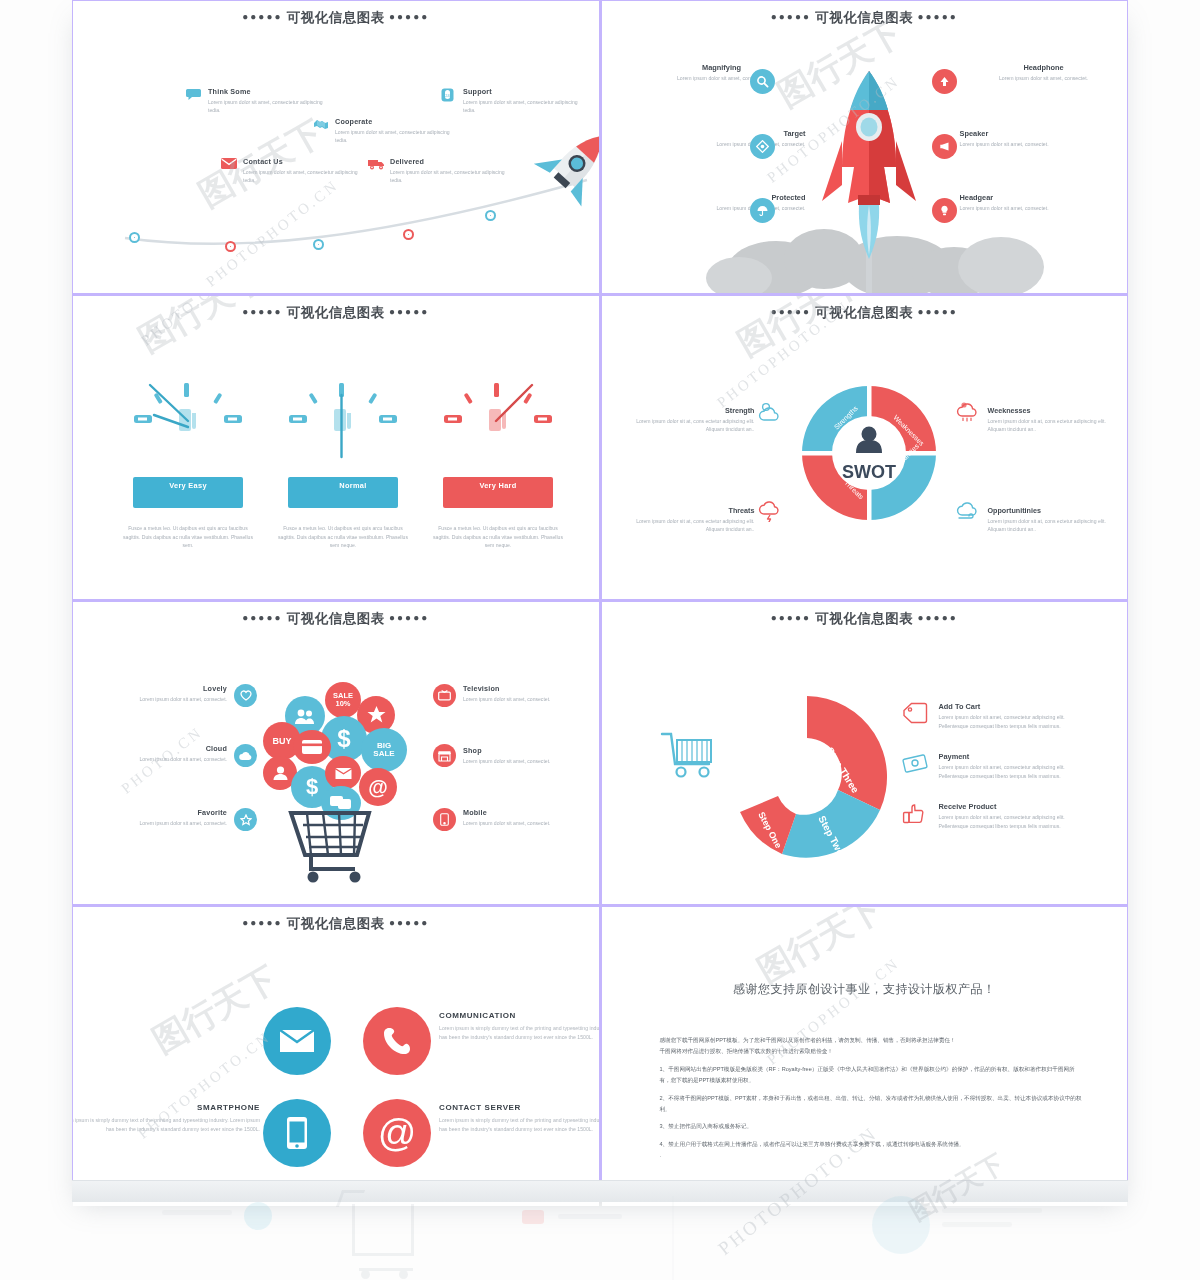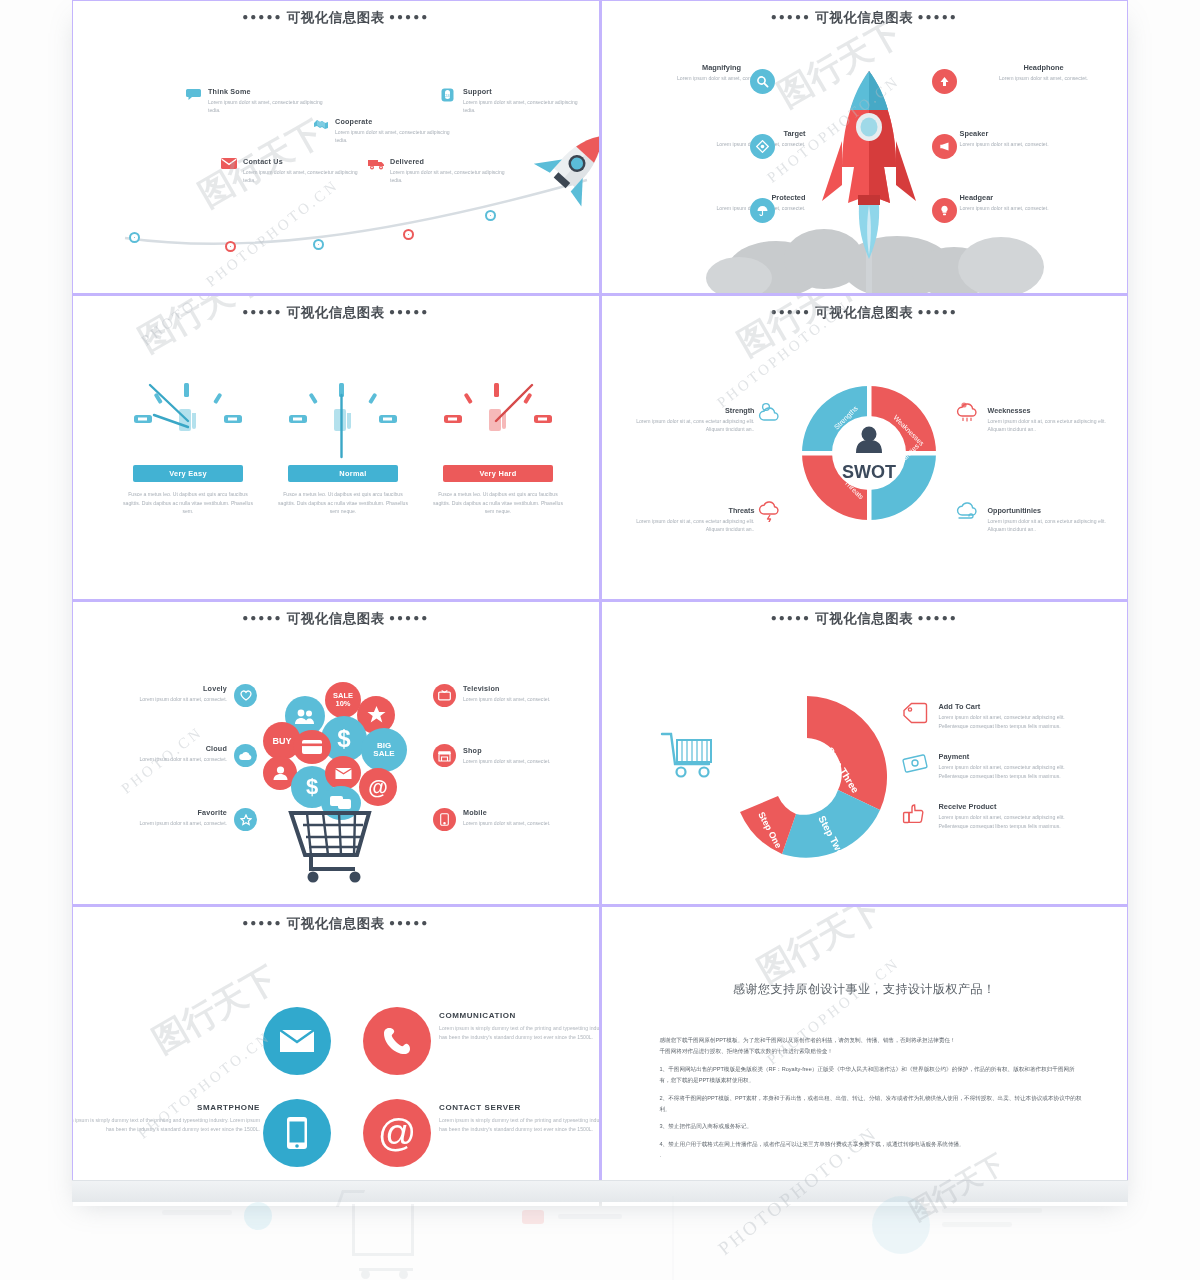--- a/index.html
+++ b/index.html
@@ -85,21 +85,21 @@
 
   
   .r2-item{position:absolute;width:168px;}
   .r2-item .lbl{font-size:7.4px;font-weight:700;color:#434a52;}
   .r2-item .txt{font-size:5.2px;line-height:1.65;color:#a8afb7;margin-top:2px;}
   .r2-badge{position:absolute;width:25px;height:25px;border-radius:50%;display:flex;align-items:center;justify-content:center;}
   .smoke{position:absolute;border-radius:50%;background:#c8cbcd;}
 
   
   .gauge-col{position:absolute;width:150px;text-align:center;}
-  .pill{display:block;margin:4px auto;width:110px;height:17px;border-radius:2px;
+  .pill{display:block;margin:16px auto;width:110px;height:31px;border-radius:2px;
         color:#fff;font-size:7.4px;font-weight:700;line-height:17px;letter-spacing:.3px;}
   .g-desc{font-size:5.1px;line-height:1.7;color:#a8afb7;margin-top:8px;padding:0 10px;}
 
   
   .swot-wrap{position:absolute;left:192px;top:82px;width:150px;height:150px;}
   .swot-txt{position:absolute;width:135px;margin-top:12px;}
   .swot-txt .h{font-size:7.2px;font-weight:700;color:#434a52;}
   .swot-txt .p{font-size:5.1px;line-height:1.62;color:#a8afb7;margin-top:2px;}
 
   

